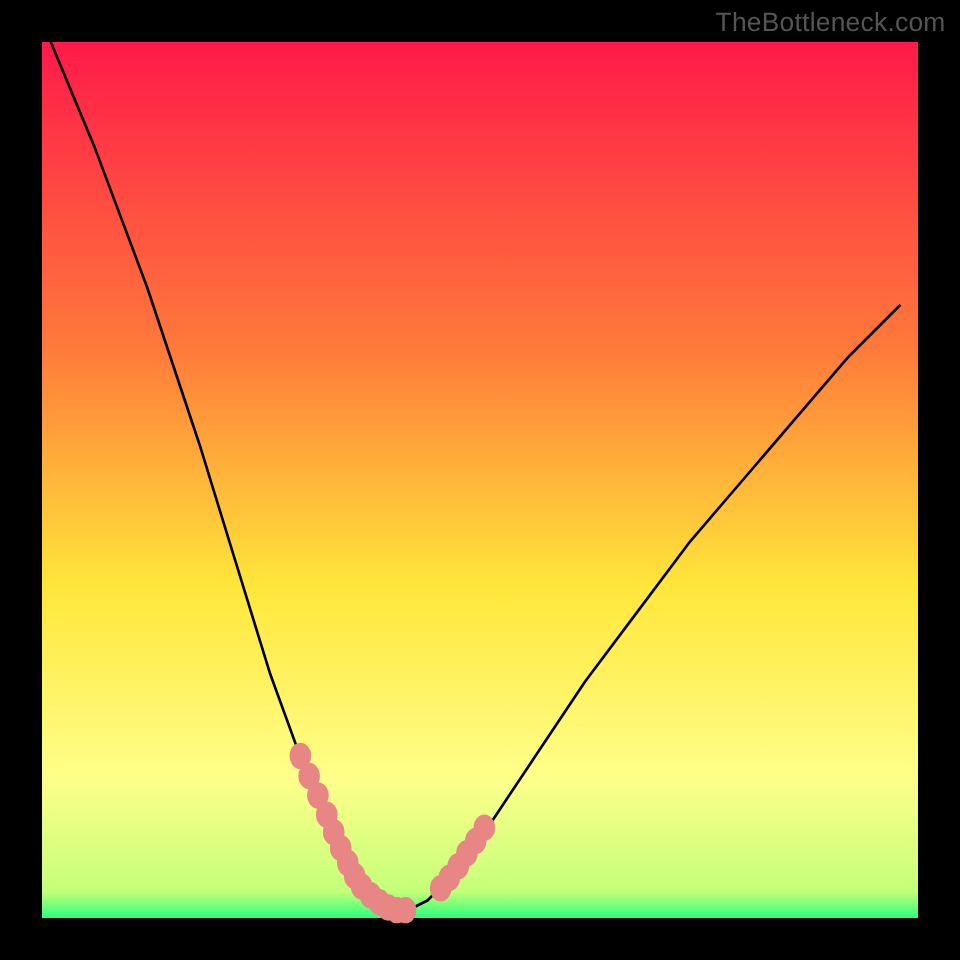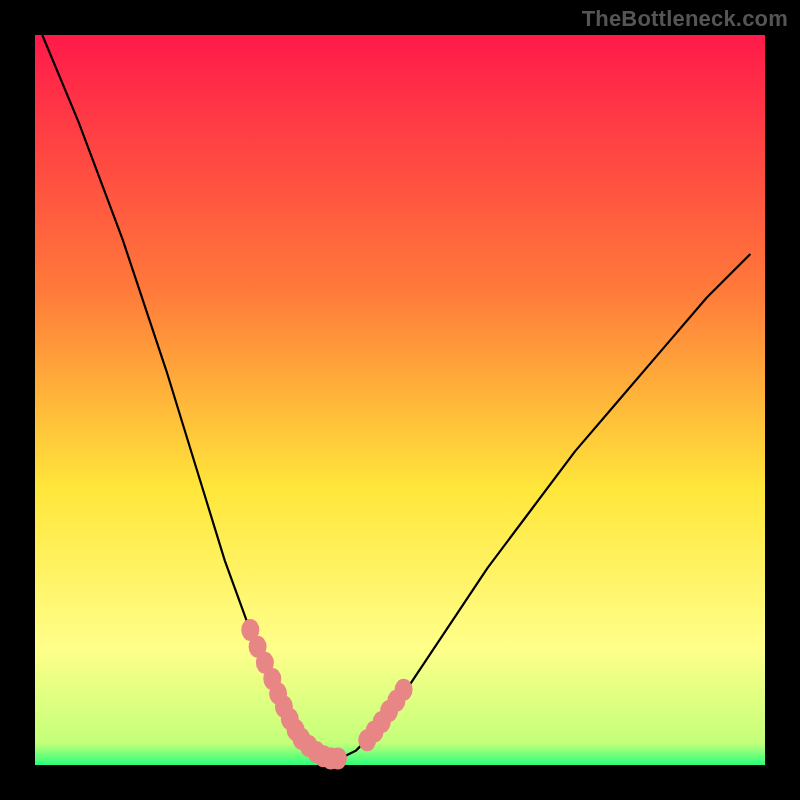--- a/index.html
+++ b/index.html
@@ -18,21 +18,21 @@
     width: 800px;
     height: 800px;
     background: black;
   }
   .watermark {
     position: absolute;
     top: 6px;
     right: 12px;
     color: #555;
     font-size: 22px;
-    font-weight: 700;
+    font-weight: 400;
     letter-spacing: 0.2px;
     z-index: 10;
   }
   svg {
     position: absolute;
     left: 0;
     top: 0;
   }
 </style>
 </head>

